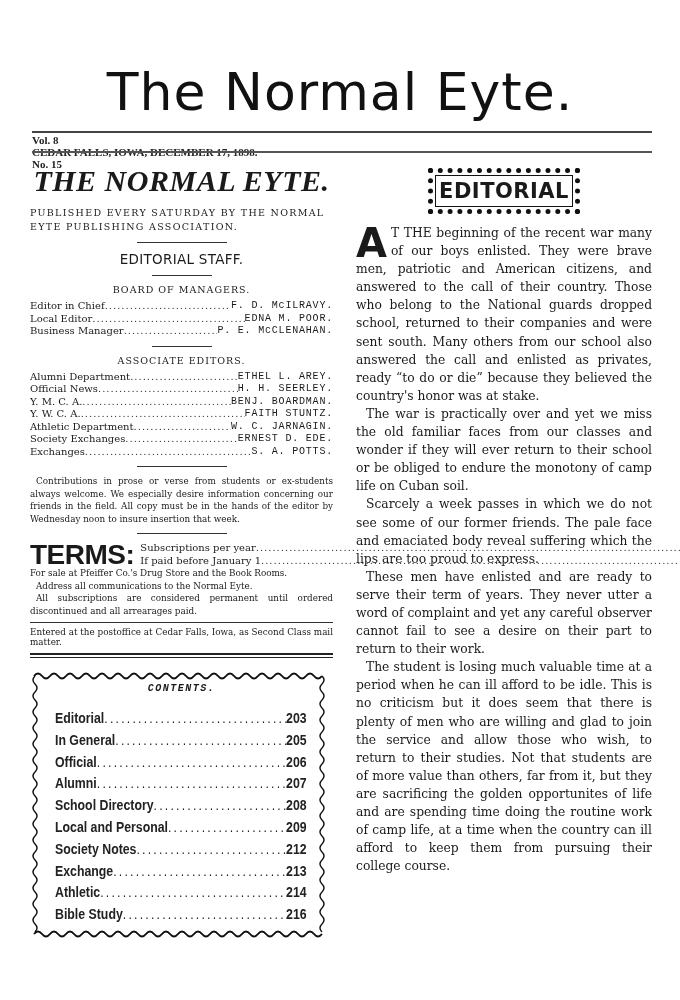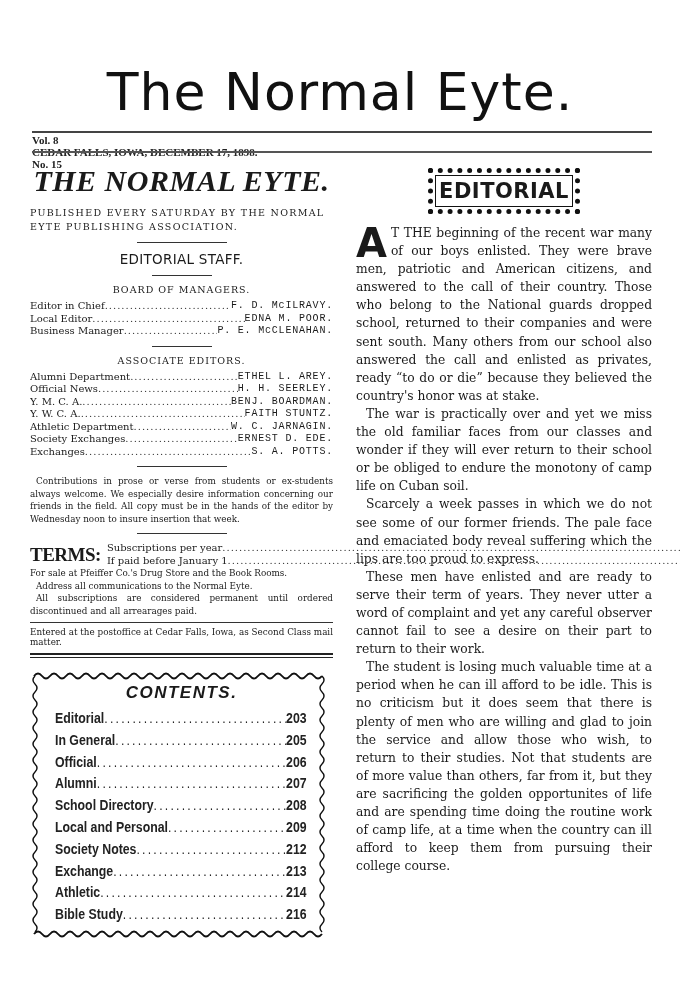--- a/index.html
+++ b/index.html
@@ -25,30 +25,30 @@
   .staff { font-family: "DejaVu Sans", "Liberation Sans", sans-serif; font-size: 13.5px; text-align: center; letter-spacing: 0.3px; margin-top: 6px; }
   .subhead { font-size: 9.5px; text-align: center; letter-spacing: 1px; margin: 6px 0 5px; }
   .row { display: flex; font-size: 10px; line-height: 12.5px; white-space: nowrap; overflow: hidden; align-items: flex-end; }
   .row .k { flex: 0 0 auto; }
   .row .dots { flex: 1 1 auto; overflow: hidden; color: #333; letter-spacing: 1px; }
   .row .dots::after { content: "......................................................................................................................."; }
   .row .v { flex: 0 0 auto; letter-spacing: 0.8px; font-family: Liberation Mono, monospace; }
   .para { font-size: 8.8px; line-height: 12.5px; text-align: justify; }
   .indent { text-indent: 6px; }
   .terms { display: flex; align-items: center; margin-top: 4px; }
-  .terms-word { font-family: Liberation Serif, serif; font-size: 19px; font-weight: bold; letter-spacing: -0.5px; margin-right: 6px; line-height: 24px; }
+  .terms-word { font-family: Liberation Sans, sans-serif; font-size: 28px; font-weight: bold; letter-spacing: -0.5px; margin-right: 6px; line-height: 24px; }
   .terms-rows { flex: 1; font-size: 8.8px; line-height: 10px; }
   .hr-full { height: 1px; background: #333; margin: 5px 0 4px; }
   .double { height: 2px; background: #222; margin-top: 6px; }
   .double2 { height: 1px; background: #222; margin-top: 2px; }
 
   .contents { position: relative; margin-top: 12px; height: 270px; }
   .contents svg.border { position: absolute; left: 0; top: 0; }
   .contents .c-title { position: absolute; top: 13px; left: 0; width: 100%; text-align: center;
-    font-family: Liberation Sans, sans-serif; font-style: italic; font-weight: bold; font-size: 17px; letter-spacing: 1.5px; }
+    font-family: Liberation Mono, monospace; font-style: italic; font-weight: bold; font-size: 10px; letter-spacing: 1.5px; }
   .contents .list { position: absolute; left: 25px; top: 38px; width: 252px; }
   .crow { display: flex; font-family: "Liberation Sans", sans-serif; font-weight: bold; font-size: 14px;
     line-height: 21.8px; white-space: nowrap; overflow: hidden; color: #222; transform: scaleX(0.88); transform-origin: left; width: 286px; }
   .crow .k { flex: 0 0 auto; }
   .crow .dots { flex: 1 1 auto; overflow: hidden; letter-spacing: 2.5px; font-weight: normal; }
   .crow .dots::after { content: "...................................................................."; }
   .crow .v { flex: 0 0 auto; }
 
   .right { left: 356px; top: 168px; width: 296px; }
   .edit-box { margin: 0 auto; width: 152px; height: 46px; position: relative; }

